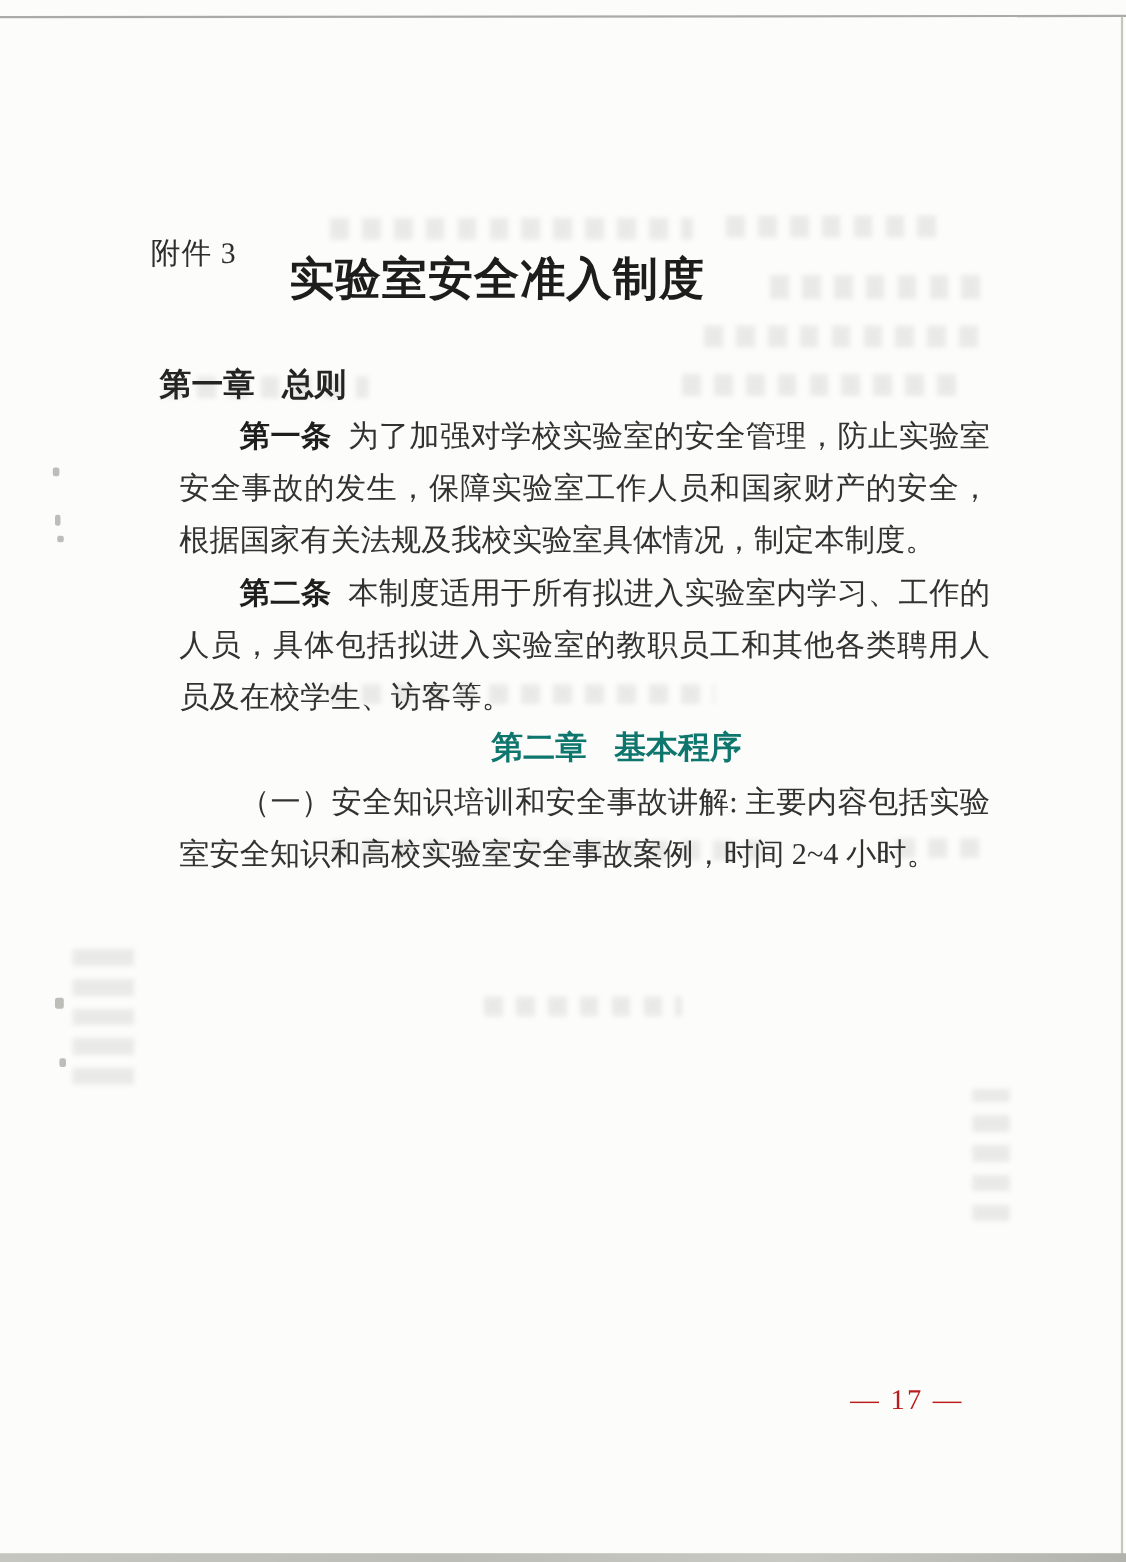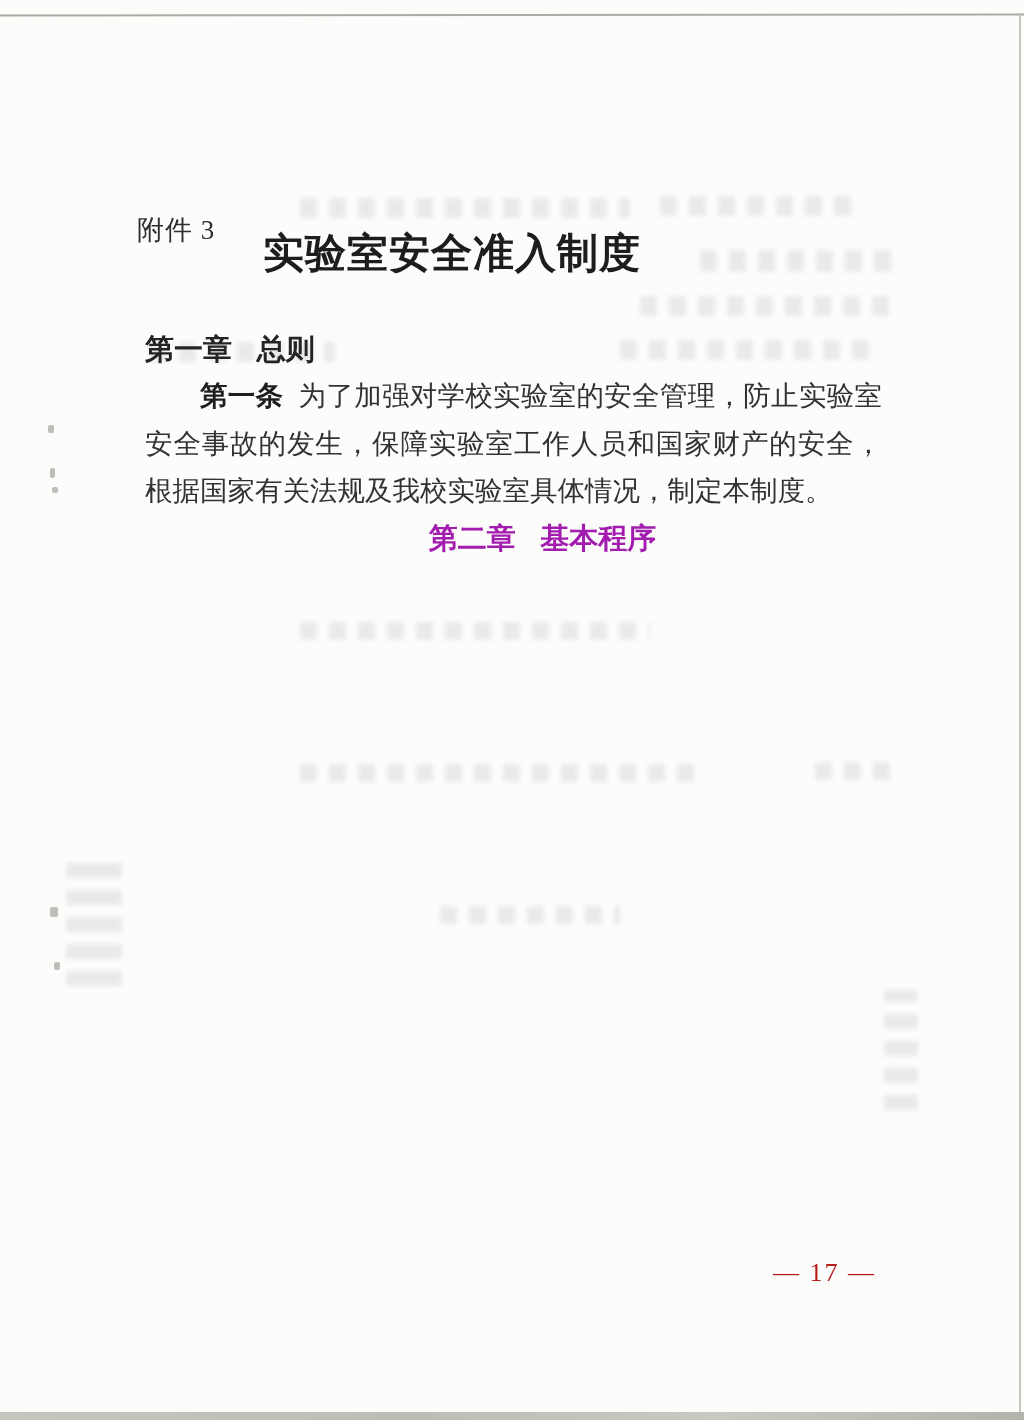--- a/index.html
+++ b/index.html
@@ -24,26 +24,26 @@
 
   
   .attachment{position:absolute;left:137px;top:188px;font-size:27px;color:#2e2e2e;letter-spacing:1px;margin-top:24px;}
   .doc-title{position:absolute;left:0;top:226px;width:904px;text-align:center;
     font-size:41px;font-weight:bold;color:#1d1d1d;letter-spacing:1px;}
   .chap1{position:absolute;left:145px;top:330px;width:737px;
     font-size:29px;font-weight:bold;color:#242424;
     font-family:"Liberation Sans","DejaVu Sans",sans-serif;}
   .chap-num{margin-right:.85em;}
 
-  .body-flow{position:absolute;left:145px;top:372px;width:737px;
+  .body-flow{position:absolute;left:163px;top:372px;width:737px;
     font-size:27.5px;line-height:47.5px;color:#323232;
     text-align:justify;text-justify:inter-character;}
   .body-flow p{margin:0;text-indent:2em;}
   .lead{font-weight:bold;color:#1e1e1e;margin-right:.55em;}
-  .chap2{margin:0;text-align:center;font-weight:bold;color:#a21caf;font-size:29px;
+  .chap2{margin:0;text-align:center;font-weight:bold;color:#0f766e;font-size:29px;
     line-height:47.5px;text-indent:0;
     font-family:"Liberation Sans","DejaVu Sans",sans-serif;}
 
   .page-number{position:absolute;right:148px;top:1258px;font-size:26px;color:#b91c1c;letter-spacing:2px;}
 </style>
 </head>
 <body>
 
 <div class="scan-page">
 
@@ -74,20 +74,26 @@
   <h1 class="doc-title" style="margin:0;">实验室安全准入制度</h1>
 
   <div class="chap1">
     <span class="chap-num">第一章</span><span>总则</span>
   </div>
 
   <div class="body-flow">
     <p>
       <span class="lead">第一条</span><span>为了加强对学校实验室的安全管理，防止实验室安全事故的发生，保障实验室工作人员和国家财产的安全，根据国家有关法规及我校实验室具体情况，制定本制度。</span>
     </p>
+    <p>
+      <span class="lead">第二条</span><span>本制度适用于所有拟进入实验室内学习、工作的人员，具体包括拟进入实验室的教职员工和其他各类聘用人员及在校学生、访客等。</span>
+    </p>
     <p class="chap2">
       <span class="chap-num">第二章</span><span>基本程序</span>
+    </p>
+    <p>
+      <span>（一）安全知识培训和安全事故讲解: 主要内容包括实验室安全知识和高校实验室安全事故案例，时间 2~4 小时。</span>
     </p>
   </div>
 
   <div class="page-number">— 17 —</div>
 
 </div>
 
 </body></html>

